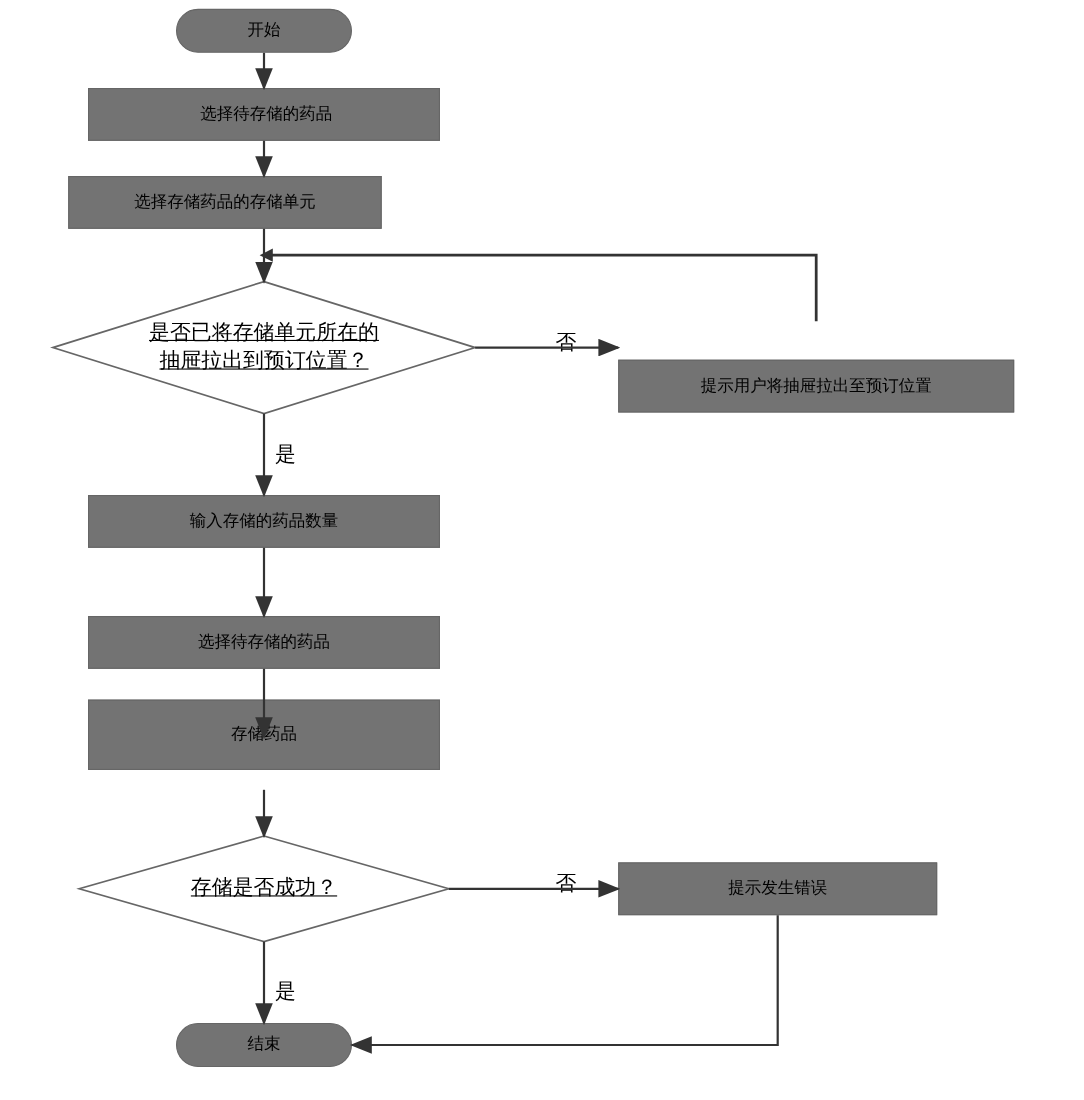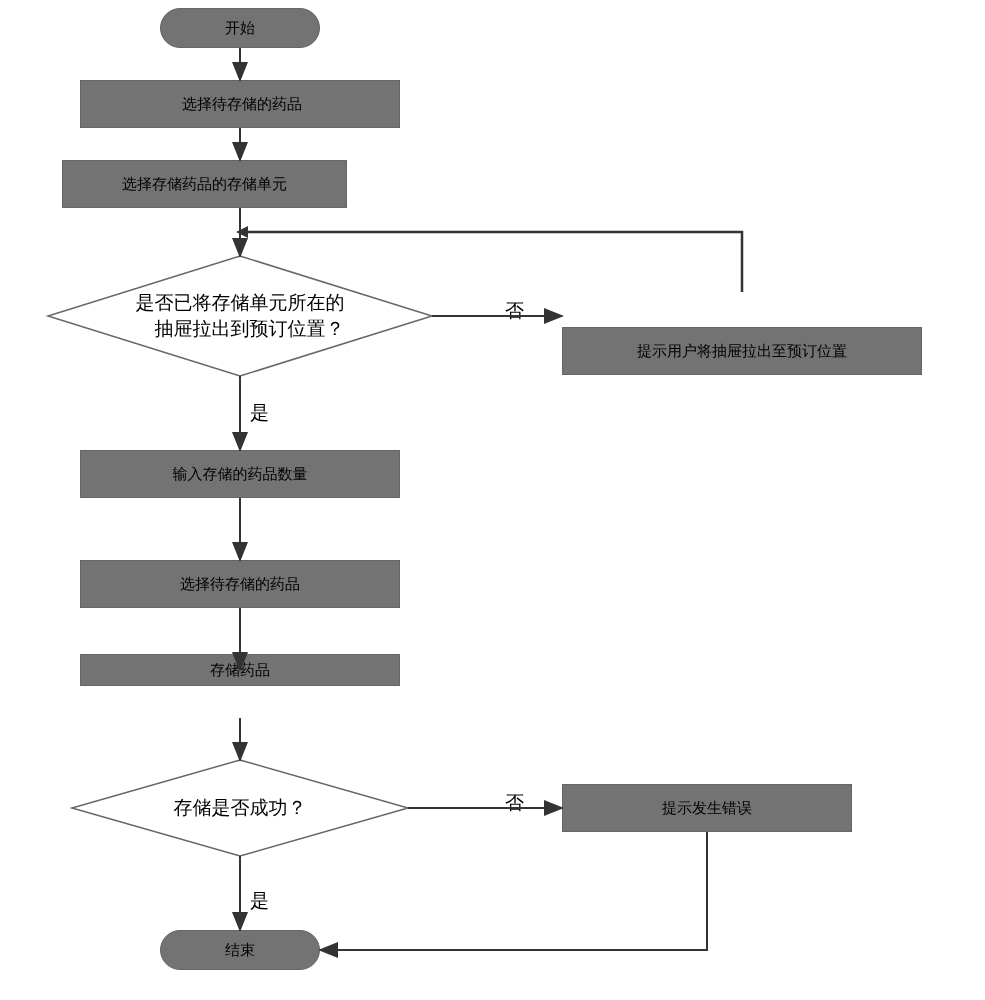--- a/index.html
+++ b/index.html
@@ -40,25 +40,26 @@
     top: 0; left: 0;
     overflow: visible;
   }
   .diamond .dlabel {
     position: absolute;
     width: 100%;
     height: 100%;
     display: flex;
     align-items: center;
     justify-content: center;
-    text-align: right;
+    text-align: center;
     font-size: 19px;
     line-height: 1.35;
     padding: 0 40px;
     box-sizing: border-box;
+    text-decoration: underline;
   }
   .edge-label {
     position: absolute;
     font-size: 19px;
     background: #fff;
   }
   svg.arrows {
     position: absolute;
     top: 0; left: 0;
     pointer-events: none;
@@ -94,21 +95,21 @@
 </div>
 
 <div class="node process" style="left:80px; top:450px; width:320px; height:48px;">
   <span>输入存储的药品数量</span>
 </div>
 
 <div class="node process" style="left:80px; top:560px; width:320px; height:48px;">
   <span>选择待存储的药品</span>
 </div>
 
-<div class="node process" style="left:80px; top:654px; width:320px; height:32px;text-align:right;">
+<div class="node process" style="left:80px; top:636px; width:320px; height:64px;text-align:right;">
   <span>存储药品</span>
 </div>
 
 <div class="diamond" style="left:72px; top:760px; width:336px; height:96px;">
   <svg width="336" height="96">
     <polygon points="168,0 336,48 168,96 0,48" fill="#fff" stroke="#666" stroke-width="1.5"></polygon>
   </svg>
   <div class="dlabel">
     <span>存储是否成功？</span>
   </div>

